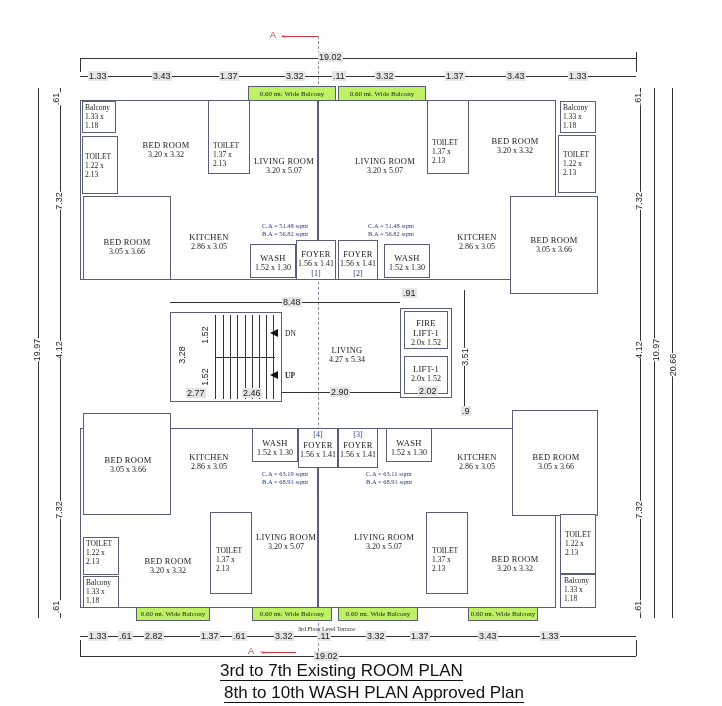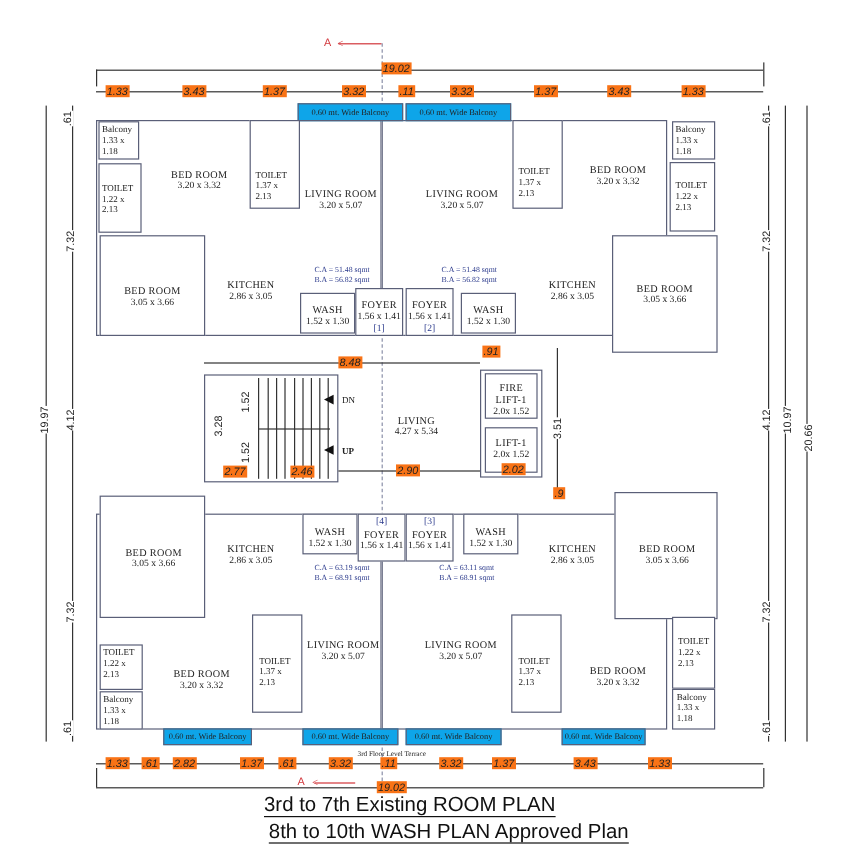--- a/index.html
+++ b/index.html
@@ -2,28 +2,28 @@
 <html><head>
 <meta charset="utf-8">
 <style>
   html,body{margin:0;padding:0;background:#fff;}
   body{width:722px;height:706px;position:relative;overflow:hidden;font-family:"Liberation Serif",serif;color:#222;}
   .abs{position:absolute;}
   .wall{position:absolute;border:1.5px solid #5a5f78;box-sizing:border-box;background:#fff;}
   .wall.thin{border-width:1px;}
   .vline{position:absolute;width:1px;background:#333;}
   .hline{position:absolute;height:1px;background:#333;}
-  .dim{position:absolute;font-family:"Liberation Sans",sans-serif;font-size:9px;color:#222;background:#f97316;padding:0 1px;line-height:10px;white-space:nowrap;font-style:italic;}
+  .dim{position:absolute;font-family:"Liberation Sans",sans-serif;font-size:9px;color:#222;background:#e5e5e5;padding:0 1px;line-height:10px;white-space:nowrap;}
   .dimv{position:absolute;font-family:"Liberation Sans",sans-serif;font-size:9px;color:#222;background:#fff;transform:rotate(-90deg);transform-origin:center;white-space:nowrap;line-height:10px;}
   .room{position:absolute;text-align:center;font-size:8.5px;line-height:10px;color:#222;}
   .room .nm{display:block;letter-spacing:.3px;}
   .room .sz{display:block;font-size:8px;}
   .small{position:absolute;font-size:7.5px;line-height:9px;color:#222;}
   .area{position:absolute;font-size:6.5px;line-height:8px;color:#2b3a8c;white-space:nowrap;}
-  .balc{position:absolute;border:1.2px solid #5a5f78;box-sizing:border-box;font-size:7px;display:flex;align-items:center;justify-content:center;background:#0ea5e9;white-space:nowrap;}
+  .balc{position:absolute;border:1.2px solid #5a5f78;box-sizing:border-box;font-size:7px;display:flex;align-items:center;justify-content:center;background:#bef264;white-space:nowrap;}
   .dash-v{position:absolute;width:0;border-left:1px dashed #8a8fa8;}
   .marker{position:absolute;font-family:"Liberation Sans",sans-serif;font-size:9px;color:#d2363b;}
   .arrow{position:absolute;height:1px;background:#d2363b;}
   .title{position:absolute;font-family:"Liberation Sans",sans-serif;font-size:17px;color:#111;white-space:nowrap;border-bottom:1.5px solid #111;line-height:19px;}
   .stairline{position:absolute;top:0;bottom:0;width:1px;background:#333;}
   .tri{position:absolute;width:0;height:0;border-top:4px solid transparent;border-bottom:4px solid transparent;border-right:8px solid #111;}
 </style>
 </head>
 <body>
 

